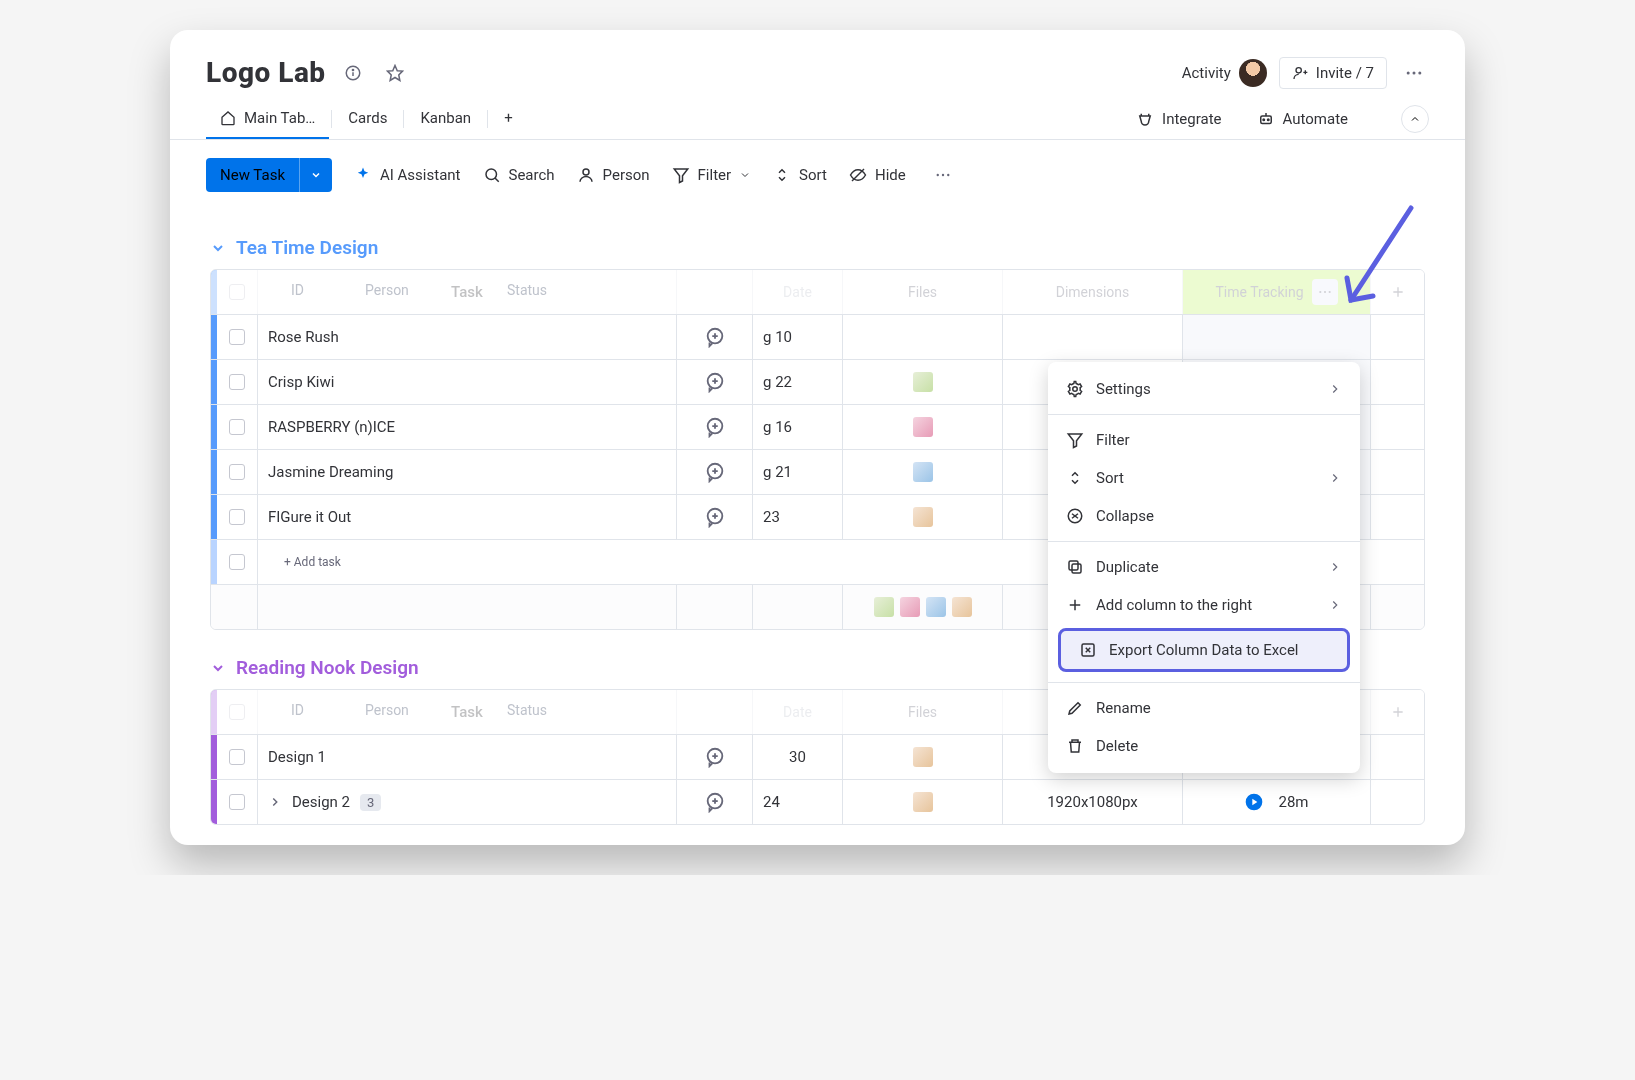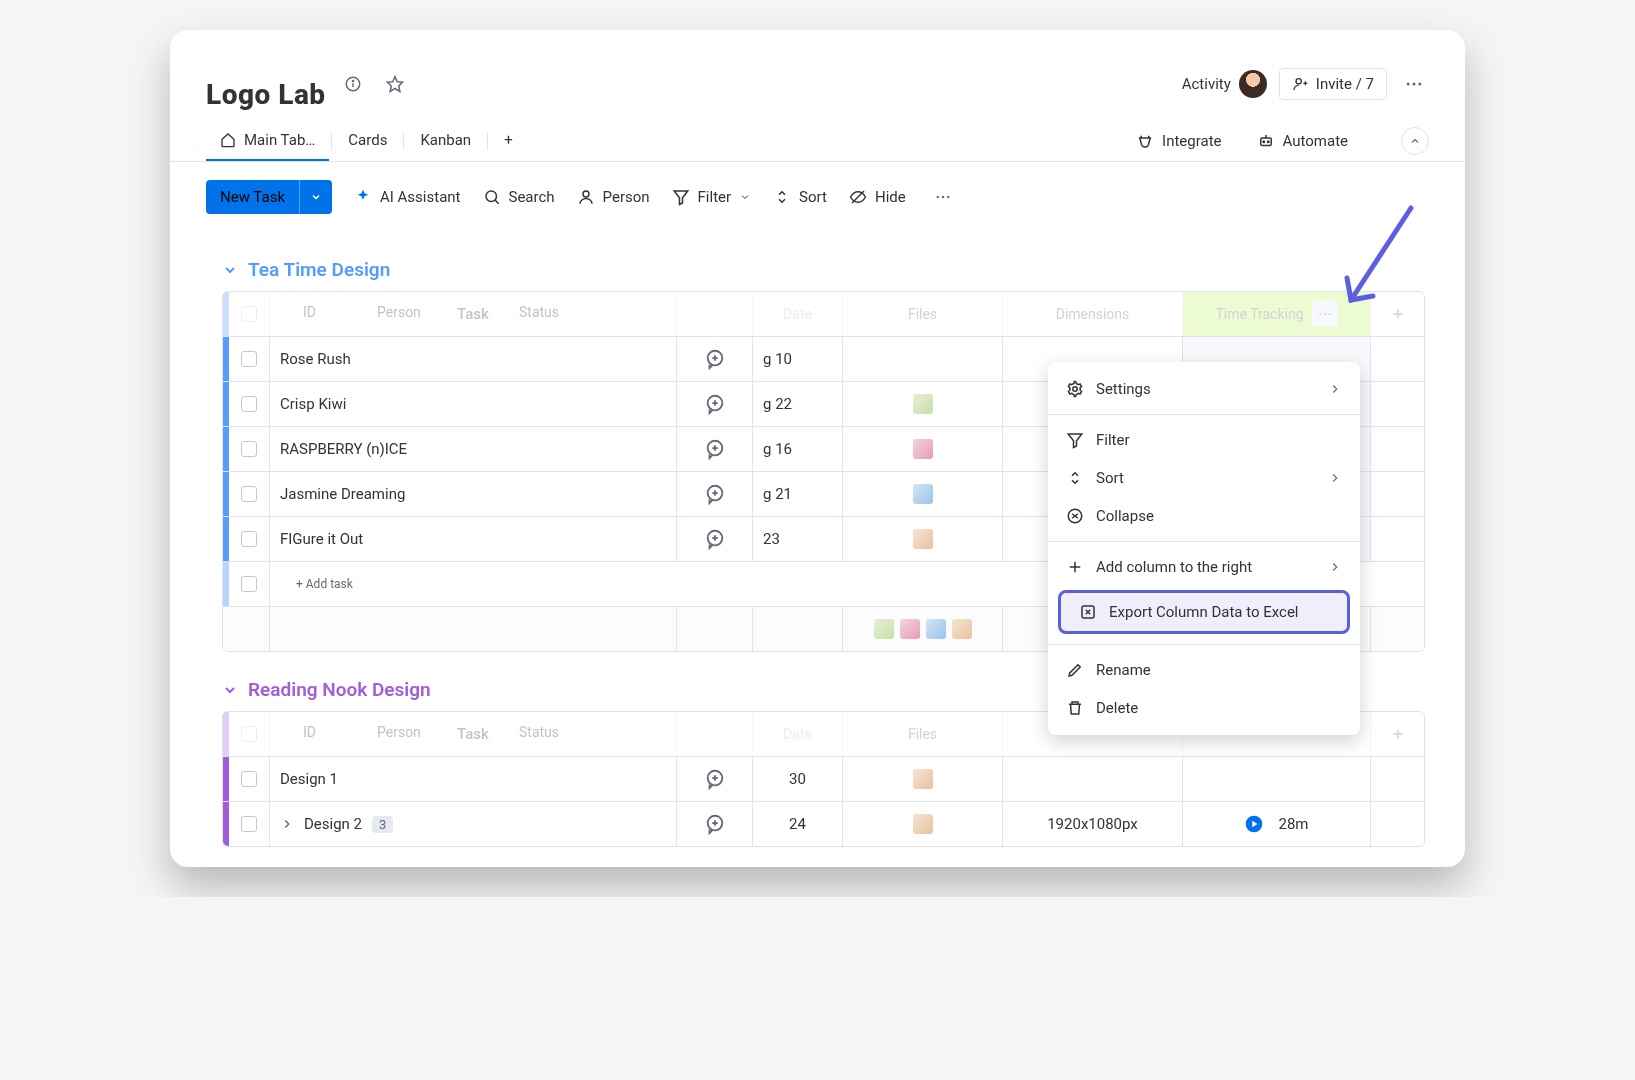--- a/index.html
+++ b/index.html
@@ -9,40 +9,40 @@
     --blue:#0073ea;
     --soft-blue:#579bfc;
     --purple:#a25ddc;
     --shadow:0 20px 40px rgba(0,0,0,0.25);
     --menu-shadow:0 6px 20px rgba(0,0,0,0.18);
   }
   * { box-sizing:border-box; font-family:-apple-system,BlinkMacSystemFont,"Segoe UI",Roboto,Arial,sans-serif; }
   body { margin:0; background:#f5f5f5; display:flex; justify-content:center; align-items:flex-start; padding:30px 0; }
   .frame { width:1295px; background:#fff; border-radius:18px; box-shadow:var(--shadow); overflow:hidden; position:relative; padding-bottom:20px;}
   .topbar { display:flex; align-items:center; padding:26px 36px 10px 36px; gap:12px;}
-  .board-title { font-size:28px; font-weight:800; color:#323338; letter-spacing:.5px;margin-top:22px;}
+  .board-title { font-size:28px; font-weight:800; color:#323338; letter-spacing:.5px;}
   .icon-btn { width:30px; height:30px; display:flex; align-items:center; justify-content:center; border-radius:4px; cursor:pointer; color:#676879;}
   .spacer { flex:1;}
   .activity { display:flex; align-items:center; gap:8px; font-size:15px; color:var(--text);}
   .avatar { width:28px; height:28px; border-radius:50%; background:radial-gradient(circle at 50% 35%, #f3c9a6 30%, #3b2b23 31%); }
   .invite-btn { display:flex; align-items:center; gap:8px; border:1px solid var(--border); border-radius:4px; padding:6px 12px; font-size:15px; color:var(--text); cursor:pointer; }
   .tabs { display:flex; align-items:center; gap:0; padding:0 36px; border-bottom:1px solid var(--border);}
   .tab { display:flex; align-items:center; gap:8px; padding:10px 14px; font-size:15px; color:var(--text); cursor:pointer; border-bottom:2px solid transparent;}
   .tab.active { border-bottom:2px solid var(--blue);}
   .tab-sep { width:1px; height:18px; background:var(--border); margin:0 2px;}
   .tabs-right { margin-left:auto; display:flex; align-items:center; gap:35px;}
   .tab-util { display:flex; align-items:center; gap:8px; font-size:15px; color:var(--text); cursor:pointer;}
   .collapse-btn { width:28px; height:28px; border:1px solid var(--border); border-radius:50%; display:flex; align-items:center; justify-content:center; cursor:pointer; margin-left:18px;}
   .toolbar { display:flex; align-items:center; gap:22px; padding:18px 36px;}
   .new-task { display:flex; align-items:stretch;}
   .new-task-main { background:var(--blue); color:#000000; font-size:15px; padding:8px 14px; border-radius:4px 0 0 4px; cursor:pointer; }
   .new-task-drop { background:var(--blue); color:#fff; padding:8px 10px; border-left:1px solid rgba(255,255,255,.35); border-radius:0 4px 4px 0; cursor:pointer; display:flex; align-items:center;}
   .tool { display:flex; align-items:center; gap:8px; font-size:15px; color:var(--text); cursor:pointer;}
   .ai-icon { color:var(--blue);}
-  .groups { padding:0 40px;margin-left:12px;}
+  .groups { padding:0 40px;}
   .group-header { display:flex; align-items:center; gap:10px; margin:26px 0 10px 0;}
   .group-title { font-size:19px; font-weight:600;}
   .teal .group-title { color:var(--soft-blue);}
   .purple .group-title { color:var(--purple);}
   .table { border:1px solid var(--border); border-radius:6px; overflow:hidden; position:relative;}
   .row { display:grid; grid-template-columns:46px 1fr 76px 90px 160px 180px 188px 54px; align-items:center; min-height:44px; border-top:1px solid var(--border);}
   .row:first-child { border-top:none;}
   .thead { background:#fff; color:var(--muted); font-size:14px;}
   .thead .cell { justify-content:center;}
   .thead .task-cell { justify-content:center; color:var(--text); font-weight:500;}
@@ -501,21 +501,21 @@
             <span class="cnt-pill">3</span>
           </div>
           <div class="cell chat-cell">
               <svg width="22" height="22" viewBox="0 0 24 24" fill="none" stroke="#676879" stroke-width="2">
                 <circle cx="12" cy="11" r="8"></circle>
                 <path d="M9 19l-3 3v-4"></path>
                 <line x1="12" y1="8" x2="12" y2="14"></line>
                 <line x1="9" y1="11" x2="15" y2="11"></line>
               </svg>
             </div>
-          <div class="cell date-cell" style="justify-content:center">
+          <div class="cell date-cell" style="">
               <span>24</span>
             </div>
           <div class="cell files-cell">
               <span class="thumb peach"></span>
             </div>
           <div class="cell dim-cell">
               <span>1920x1080px</span>
             </div>
           <div class="cell tt-cell" style="gap:14px">
             <svg class="play-icon" width="20" height="20" viewBox="0 0 24 24" fill="currentColor">
@@ -560,20 +560,30 @@
     </div>
     <div class="mi">
       <svg width="18" height="18" viewBox="0 0 24 24" fill="none" stroke="currentColor" stroke-width="2">
           <circle cx="12" cy="12" r="9"></circle>
           <line x1="8" y1="9" x2="16" y2="15"></line>
           <line x1="8" y1="15" x2="16" y2="9"></line>
         </svg>
       <span>Collapse</span>
     </div>
     <div class="menu-sep"></div>
+    <div class="mi">
+      <svg width="18" height="18" viewBox="0 0 24 24" fill="none" stroke="currentColor" stroke-width="2">
+          <rect x="8" y="8" width="12" height="12" rx="2"></rect>
+          <rect x="4" y="4" width="12" height="12" rx="2"></rect>
+        </svg>
+      <span>Duplicate</span>
+      <svg class="mi-chevron" width="14" height="14" viewBox="0 0 24 24" fill="none" stroke="currentColor" stroke-width="2">
+          <polyline points="9 6 15 12 9 18"></polyline>
+        </svg>
+    </div>
     <div class="mi">
       <svg width="18" height="18" viewBox="0 0 24 24" fill="none" stroke="currentColor" stroke-width="2">
           <line x1="12" y1="5" x2="12" y2="19"></line>
           <line x1="5" y1="12" x2="19" y2="12"></line>
         </svg>
       <span>Add column to the right</span>
       <svg class="mi-chevron" width="14" height="14" viewBox="0 0 24 24" fill="none" stroke="currentColor" stroke-width="2">
           <polyline points="9 6 15 12 9 18"></polyline>
         </svg>
     </div>

